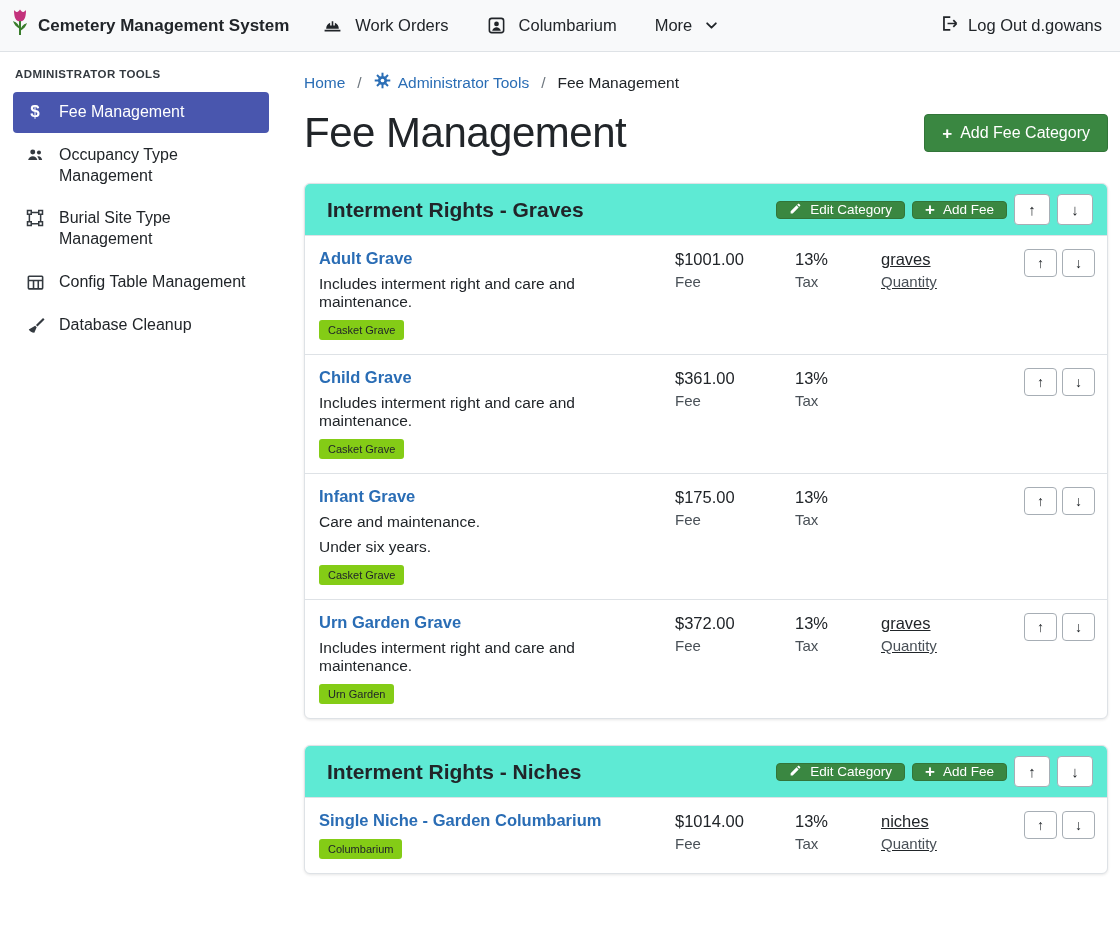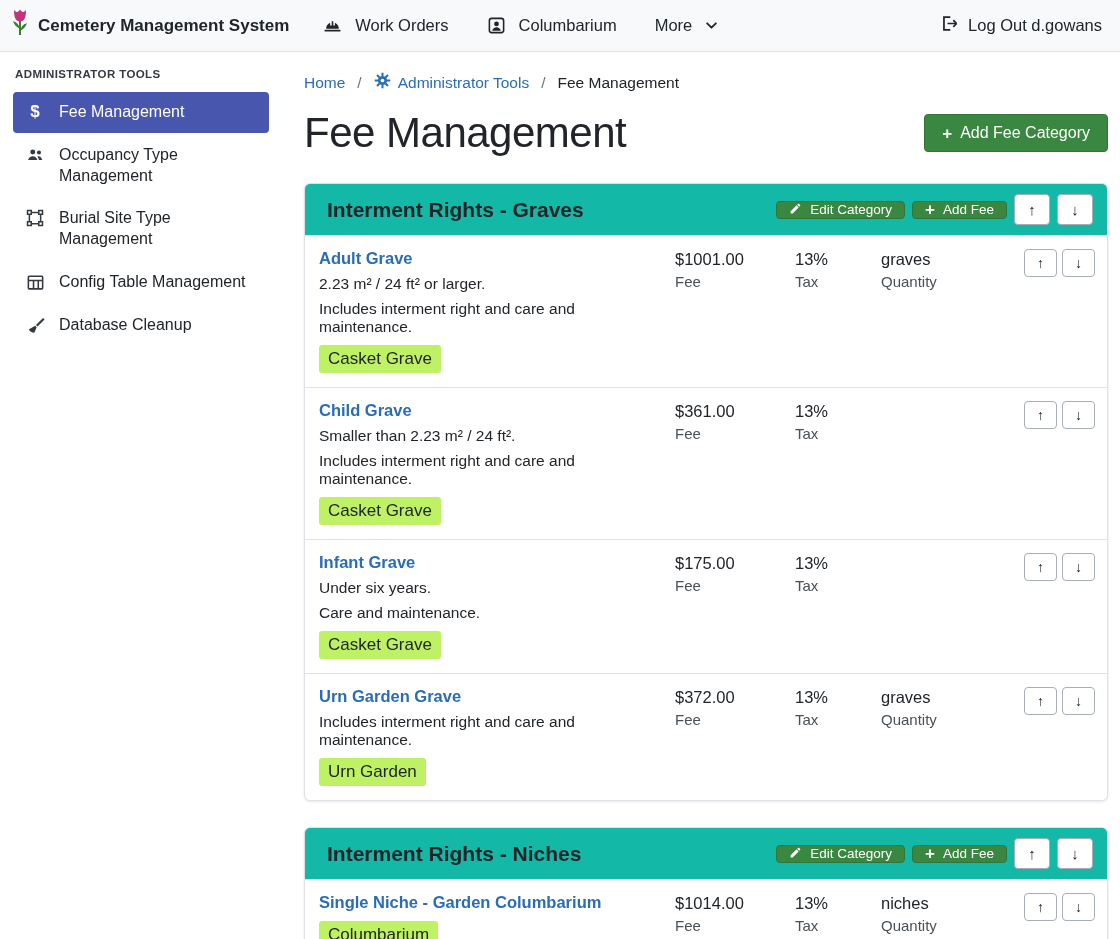--- a/index.html
+++ b/index.html
@@ -42,39 +42,39 @@
   .btn { border:1px solid transparent; border-radius:4px; cursor:pointer; display:inline-flex;
          align-items:center; justify-content:center; gap:8px; background:#fff;
          font-family:inherit; }
   .btn-green { background:#3a8741; border-color:#327539; color:#fff; }
   .btn-add-category { font-size:16px; padding:9px 17px; }
   .plus-glyph { font-weight:bold; font-size:17px; line-height:1; }
 
   
   .card { border:1px solid #dee2e6; border-radius:6px; box-shadow:0 1px 3px rgba(0,0,0,.10);
           margin-bottom:26px; overflow:hidden; background:#fff; }
-  .card-header { background:#14b8a6; border-bottom:1px solid #dee2e6; padding:10px 14px 10px 22px;
+  .card-header { background:#5eead4; border-bottom:1px solid #dee2e6; padding:10px 14px 10px 22px;
                  display:flex; align-items:center; }
   .card-title { font-size:21px; font-weight:600; color:#212529; flex:1; }
   .hdr-actions { display:flex; align-items:center; gap:7px; }
   .btn-sm { font-size:13.5px; padding:7px 12px; height:18px; }
   .btn-arrow { width:36px; height:31px; background:#fff; border:1px solid #a7aeb5; color:#212529;
                font-size:15px; font-weight:bold; padding:0; }
 
   .fee-row { display:flex; align-items:flex-start; padding:13px 12px 14px 14px; border-top:1px solid #dee2e6; }
   .fee-row:first-child { border-top:none; }
   .fee-main { flex:1; min-width:0; padding-right:10px; }
   .fee-name { color:#2a6db5; font-size:16.5px; font-weight:600; text-decoration:none; cursor:pointer; display:inline-block; }
   .fee-desc { font-size:15.5px; color:#212529; margin-top:7px; }
-  .badge { display:inline-block; background:#bef264; color:#212529; font-size:17px;
+  .badge { display:inline-block; background:#84cc16; color:#212529; font-size:11px;
            padding:4px 9px; border-radius:3px; margin-top:9px; }
   .fee-col { padding-top:1px; }
   .col-fee { width:120px; flex:0 0 120px; }
   .col-tax { width:86px; flex:0 0 86px; }
-  .col-qty { width:122px; flex:0 0 122px; }
+  .col-qty { width:122px; flex:0 0 122px;text-decoration:underline; }
   .col-arrows { width:92px; flex:0 0 92px; display:flex; justify-content:flex-end; gap:5px; }
   .fee-val { font-size:16.5px; color:#212529; }
   .fee-lbl { font-size:15px; color:#495057; margin-top:4px; }
   .row-arrow { width:33px; height:28px; background:#fff; border:1px solid #a7aeb5; border-radius:4px;
                color:#212529; font-size:14px; font-weight:bold; padding:0; }
 </style>
 </head>
 <body>
 
 <div class="app">
@@ -247,21 +247,20 @@
         </button>
         <button class="btn btn-arrow">
           <span>↓</span>
         </button>
       </div>
     </div>
     <div class="fees">
   <div class="fee-row">
     <div class="fee-main">
       <a class="fee-name">Adult Grave</a>
-      <div class="fee-desc d1">2.23 m² / 24 ft² or larger.</div>
       <div class="fee-desc d2">Includes interment right and care and maintenance.</div>
       <div><span class="badge">Casket Grave</span></div>
     </div>
     <div class="fee-col col-fee">
       <div class="fee-val">$1001.00</div>
       <div class="fee-lbl lbl-fee">Fee</div>
     </div>
     <div class="fee-col col-tax">
       <div class="fee-val">13%</div>
       <div class="fee-lbl lbl-tax">Tax</div>
@@ -276,21 +275,20 @@
       </button>
       <button class="btn row-arrow">
         <span>↓</span>
       </button>
     </div>
   </div>
 
   <div class="fee-row">
     <div class="fee-main">
       <a class="fee-name">Child Grave</a>
-      <div class="fee-desc d1">Smaller than 2.23 m² / 24 ft².</div>
       <div class="fee-desc d2">Includes interment right and care and maintenance.</div>
       <div><span class="badge">Casket Grave</span></div>
     </div>
     <div class="fee-col col-fee">
       <div class="fee-val">$361.00</div>
       <div class="fee-lbl lbl-fee">Fee</div>
     </div>
     <div class="fee-col col-tax">
       <div class="fee-val">13%</div>
       <div class="fee-lbl lbl-tax">Tax</div>
@@ -305,22 +303,22 @@
       </button>
       <button class="btn row-arrow">
         <span>↓</span>
       </button>
     </div>
   </div>
 
   <div class="fee-row">
     <div class="fee-main">
       <a class="fee-name">Infant Grave</a>
+      <div class="fee-desc d2">Care and maintenance.</div>
       <div class="fee-desc d1">Under six years.</div>
-      <div class="fee-desc d2">Care and maintenance.</div>
       <div><span class="badge">Casket Grave</span></div>
     </div>
     <div class="fee-col col-fee">
       <div class="fee-val">$175.00</div>
       <div class="fee-lbl lbl-fee">Fee</div>
     </div>
     <div class="fee-col col-tax">
       <div class="fee-val">13%</div>
       <div class="fee-lbl lbl-tax">Tax</div>
     </div>

